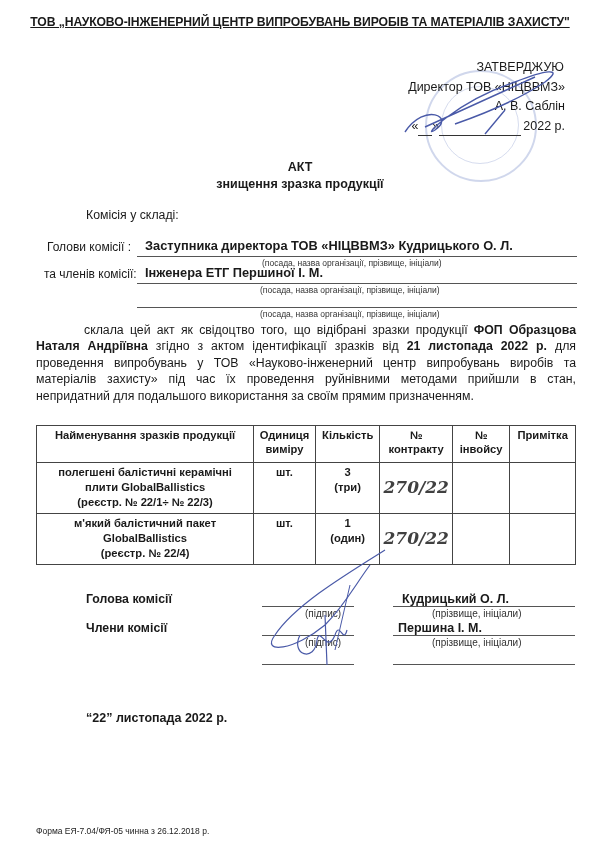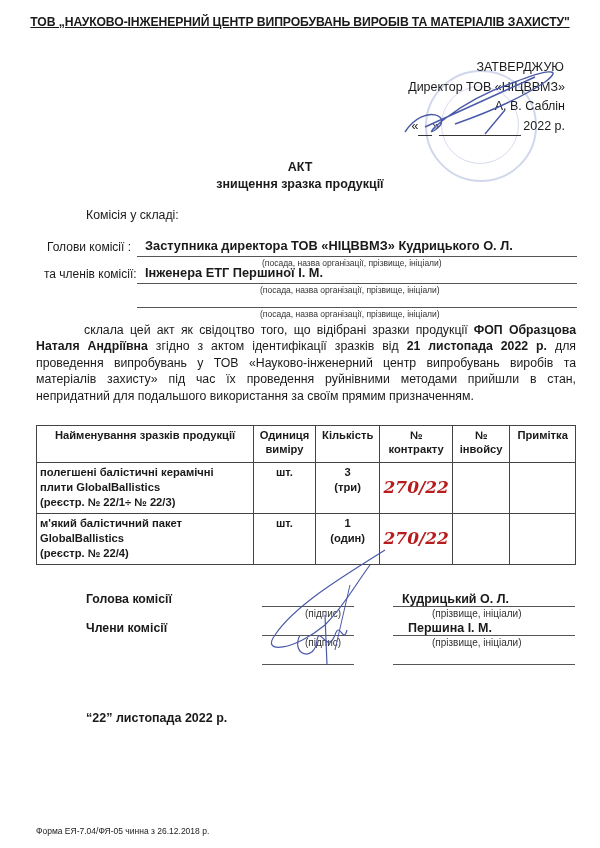--- a/index.html
+++ b/index.html
@@ -21,25 +21,25 @@
   .title { left:0; width:600px; top:159px; text-align:center; font-weight:bold; font-size:12.5px; line-height:17px; }
   .p { font-size:12.3px; line-height:16.5px; }
   .lbl { font-size:12px; }
   .field { font-size:12.8px; font-weight:bold; }
   .hint { font-size:8.5px; color:#333; }
   .line { height:0; border-top:1px solid #555; }
   .para { left:36px; width:540px; top:322px; text-align:justify; font-size:12.3px; line-height:16.4px; }
   .para b { font-weight:bold; }
   table.items { position:absolute; left:36px; top:425px; width:540px; border-collapse:collapse;
            font-size:11.2px; }
-  table.items th, table.items td { border:1px solid #444; vertical-align:top; padding:2px 3px; }
+  table.items th, table.items td { border:1px solid #444; vertical-align:top; padding:2px 3px;text-align:center; }
   table.items th { font-weight:bold; text-align:center; height:32px; line-height:14px; }
   table.items td { font-weight:bold; line-height:15px; height:46px; }
   table.items td.c { text-align:center; }
-  .hand { font-family:"DejaVu Serif", serif; font-style:italic; color:#b91c1c; font-size:17px; }
+  .hand { font-family:"DejaVu Serif", serif; font-style:italic; color:#404040; font-size:17px; }
   .sig-lbl { font-size:12.3px; font-weight:bold; }
   .sig-name { font-size:12.5px; font-weight:bold; }
   .sig-hint { font-size:10px; color:#333; }
   .date { left:86px; top:711px; font-size:12.5px; font-weight:bold;text-align:center; }
   .form { left:36px; top:826px; font-size:8.5px; color:#222; }
 </style>
 </head>
 <body>
 
 <div class="abs org">ТОВ „НАУКОВО-ІНЖЕНЕРНИЙ ЦЕНТР ВИПРОБУВАНЬ ВИРОБІВ ТА МАТЕРІАЛІВ ЗАХИСТУ"</div>
@@ -139,21 +139,21 @@
 <div class="abs sig-lbl" style="left:86px;top:592px;">Голова комісії</div>
 <div class="abs line" style="left:262px;top:606px;width:92px;"></div>
 <div class="abs sig-hint" style="left:305px;top:608px;">(підпис)</div>
 <div class="abs sig-name" style="left:402px;top:592px;">Кудрицький О. Л.</div>
 <div class="abs line" style="left:393px;top:606px;width:182px;"></div>
 <div class="abs sig-hint" style="left:432px;top:608px;">(прізвище, ініціали)</div>
 
 <div class="abs sig-lbl" style="left:86px;top:621px;">Члени комісії</div>
 <div class="abs line" style="left:262px;top:635px;width:92px;"></div>
 <div class="abs sig-hint" style="left:305px;top:637px;">(підпис)</div>
-<div class="abs sig-name" style="left:408px;top:621px;">Першина І. М.</div>
+<div class="abs sig-name" style="left:398px;top:621px;">Першина І. М.</div>
 <div class="abs line" style="left:393px;top:635px;width:182px;"></div>
 <div class="abs sig-hint" style="left:432px;top:637px;">(прізвище, ініціали)</div>
 
 <div class="abs line" style="left:262px;top:664px;width:92px;"></div>
 <div class="abs line" style="left:393px;top:664px;width:182px;"></div>
 
 <svg class="abs" style="left:255px;top:545px;" width="140" height="130">
   <path d="M130 5 C 90 30, 40 60, 20 90 C 5 110, 40 105, 70 80 C 90 60, 100 40, 115 20" stroke="#4a5aa8" stroke-width="1.2" fill="none"></path>
   <path d="M45 90 C 35 110, 60 118, 62 95 C 65 80, 72 110, 80 90 C 85 75, 88 100, 92 85 M 70 70 L 72 120" stroke="#4a5aa8" stroke-width="1.2" fill="none"></path>
   <path d="M95 40 L 80 105" stroke="#4a5aa8" stroke-width="1" fill="none"></path>

